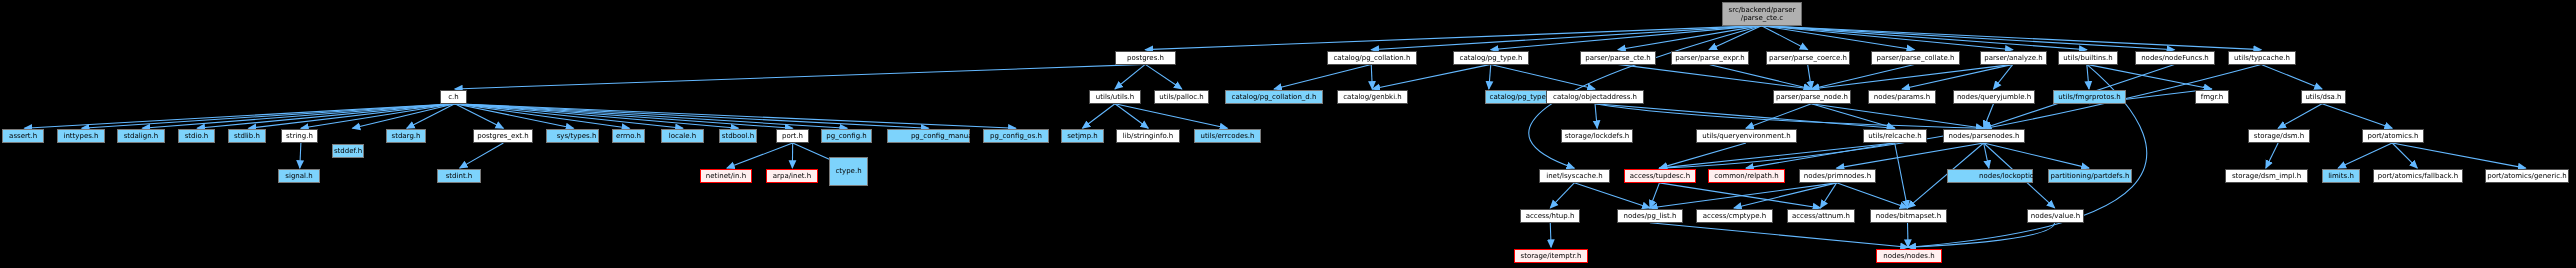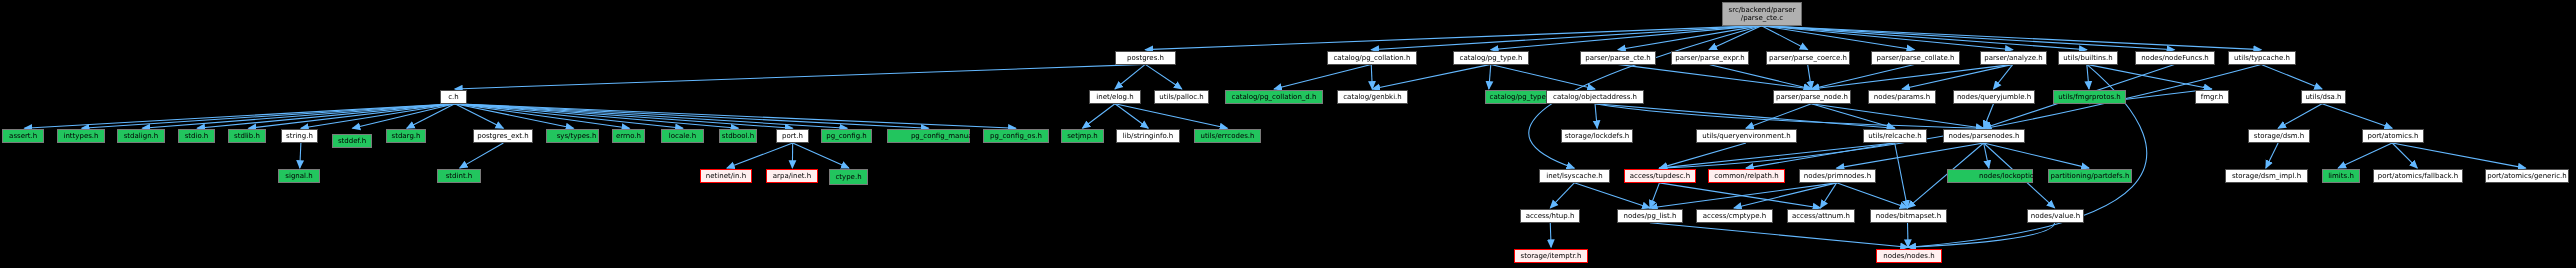--- a/index.html
+++ b/index.html
@@ -4,21 +4,21 @@
 <style>
   html,body{margin:0;padding:0;background:#000;}
   #canvas{position:relative;width:2576px;height:268px;background:#000;overflow:hidden;
           font-family:"DejaVu Sans",sans-serif;}
   #edges{position:absolute;left:0;top:0;width:2576px;height:268px;}
   .node{position:absolute;display:flex;align-items:center;justify-content:center;
         box-sizing:border-box;background:#fff;border:0.5px solid #4e4e4e;color:#000;
         font-size:7px;line-height:1.15;white-space:pre-line;text-align:center;
         cursor:pointer;z-index:2;}
   .k-w{background:#ffffff;border:0.5px solid #4e4e4e;}
-  .k-g{background:#22c55e;border:0.5px solid #7a7a7a;}
+  .k-g{background:#7dd3fc;border:0.5px solid #7a7a7a;}
   .k-r{background:#fff0f0;border:1.1px solid #ff0000;}
   .k-root{background:#b0b0b0;border:0.5px solid #6e6e6e;}
 </style>
 </head>
 <body>
 
 <div id="canvas">
   <svg id="edges" xmlns="http://www.w3.org/2000/svg" viewBox="0 0 4715 491">
     <defs>
       <marker id="arrow" viewBox="0 0 10 10" refX="8" refY="5" markerWidth="9" markerHeight="9" orient="auto-start-reverse">
@@ -129,39 +129,39 @@
       <div class="node k-w" style="left: 1453px; top: 51px; width: 76px; height: 13.7px;">catalog/pg_type.h</div>
       <div class="node k-w" style="left: 1580px; top: 51px; width: 76px; height: 13.7px;">parser/parse_cte.h</div>
       <div class="node k-w" style="left: 1671px; top: 51px; width: 78px; height: 13.7px;">parser/parse_expr.h</div>
       <div class="node k-w" style="left: 1766px; top: 51px; width: 84px; height: 13.7px;">parser/parse_coerce.h</div>
       <div class="node k-w" style="left: 1871px; top: 51px; width: 89px; height: 13.7px;">parser/parse_collate.h</div>
       <div class="node k-w" style="left: 1980px; top: 51px; width: 67px; height: 13.7px;">parser/analyze.h</div>
       <div class="node k-w" style="left: 2058px; top: 51px; width: 60px; height: 13.7px;">utils/builtins.h</div>
       <div class="node k-w" style="left: 2135px; top: 51px; width: 80px; height: 13.7px;">nodes/nodeFuncs.h</div>
       <div class="node k-w" style="left: 2228px; top: 51px; width: 68px; height: 13.7px;">utils/typcache.h</div>
       <div class="node k-w" style="left: 440px; top: 90px; width: 27px; height: 13.7px;">c.h</div>
-      <div class="node k-w" style="left: 1089px; top: 90px; width: 52px; height: 13.7px;">inet/elog.h</div>
+      <div class="node k-w" style="left: 1089px; top: 90px; width: 52px; height: 13.7px;">utils/utils.h</div>
       <div class="node k-w" style="left: 1154px; top: 90px; width: 55px; height: 13.7px;">utils/palloc.h</div>
       <div class="node k-g" style="left: 1225px; top: 90px; width: 98px; height: 13.7px;">catalog/pg_collation_d.h</div>
       <div class="node k-w" style="left: 1337px; top: 90px; width: 71px; height: 13.7px;">catalog/genbki.h</div>
       <div class="node k-g" style="left: 1449px; top: 90px; width: 80px; height: 13.7px; margin-left: 36px;">catalog/pg_type_d.h</div>
       <div class="node k-w" style="left: 1546px; top: 90px; width: 98px; height: 13.7px;">catalog/objectaddress.h</div>
       <div class="node k-w" style="left: 1773px; top: 90px; width: 78px; height: 13.7px;">parser/parse_node.h</div>
       <div class="node k-w" style="left: 1868px; top: 90px; width: 68px; height: 13.7px;">nodes/params.h</div>
       <div class="node k-w" style="left: 1953px; top: 90px; width: 82px; height: 13.7px;">nodes/queryjumble.h</div>
       <div class="node k-g" style="left: 2053px; top: 90px; width: 73px; height: 13.7px;">utils/fmgrprotos.h</div>
       <div class="node k-w" style="left: 2195px; top: 90px; width: 34px; height: 13.7px;">fmgr.h</div>
       <div class="node k-w" style="left: 2301px; top: 90px; width: 45px; height: 13.7px;">utils/dsa.h</div>
       <div class="node k-g" style="left: 2.2px; top: 129px; width: 42px; height: 13.7px;">assert.h</div>
       <div class="node k-g" style="left: 57px; top: 129px; width: 48px; height: 13.7px;">inttypes.h</div>
       <div class="node k-g" style="left: 117px; top: 129px; width: 48px; height: 13.7px;">stdalign.h</div>
       <div class="node k-g" style="left: 178px; top: 129px; width: 37px; height: 13.7px;">stdio.h</div>
       <div class="node k-g" style="left: 228px; top: 129px; width: 38px; height: 13.7px;">stdlib.h</div>
       <div class="node k-w" style="left: 281px; top: 129px; width: 37px; height: 13.7px;">string.h</div>
-      <div class="node k-g" style="left: 332px; top: 134px; width: 40px; height: 13.7px;">stddef.h</div>
+      <div class="node k-g" style="left: 332px; top: 144px; width: 32px; height: 13.7px;">stddef.h</div>
       <div class="node k-g" style="left: 386px; top: 129px; width: 40px; height: 13.7px;">stdarg.h</div>
       <div class="node k-w" style="left: 473px; top: 129px; width: 60px; height: 13.7px;">postgres_ext.h</div>
       <div class="node k-g" style="left: 546px; top: 129px; width: 53px; height: 13.7px; padding-left: 8px;">sys/types.h</div>
       <div class="node k-g" style="left: 612px; top: 129px; width: 33px; height: 13.7px;">errno.h</div>
       <div class="node k-g" style="left: 661px; top: 129px; width: 43px; height: 13.7px;">locale.h</div>
       <div class="node k-g" style="left: 719px; top: 129px; width: 38px; height: 13.7px;">stdbool.h</div>
       <div class="node k-w" style="left: 776px; top: 129px; width: 33px; height: 13.7px;">port.h</div>
       <div class="node k-g" style="left: 821px; top: 129px; width: 51px; height: 13.7px;">pg_config.h</div>
       <div class="node k-g" style="left: 887px; top: 129px; width: 83px; height: 13.7px; padding-left: 35px;">pg_config_manual.h</div>
       <div class="node k-g" style="left: 983px; top: 129px; width: 66px; height: 13.7px;">pg_config_os.h</div>
@@ -171,21 +171,21 @@
       <div class="node k-w" style="left: 1561px; top: 129px; width: 72px; height: 13.7px;">storage/lockdefs.h</div>
       <div class="node k-w" style="left: 1696px; top: 129px; width: 101px; height: 13.7px;">utils/queryenvironment.h</div>
       <div class="node k-w" style="left: 1863px; top: 129px; width: 64px; height: 13.7px;">utils/relcache.h</div>
       <div class="node k-w" style="left: 1943px; top: 129px; width: 82px; height: 13.7px;">nodes/parsenodes.h</div>
       <div class="node k-w" style="left: 2248px; top: 129px; width: 62px; height: 13.7px;">storage/dsm.h</div>
       <div class="node k-w" style="left: 2362px; top: 129px; width: 62px; height: 13.7px;">port/atomics.h</div>
       <div class="node k-g" style="left: 278px; top: 169px; width: 42px; height: 13.7px;">signal.h</div>
       <div class="node k-g" style="left: 437px; top: 169px; width: 44px; height: 13.7px;">stdint.h</div>
       <div class="node k-r" style="left: 700px; top: 169px; width: 52px; height: 13.7px;">netinet/in.h</div>
       <div class="node k-r" style="left: 766px; top: 169px; width: 52px; height: 13.7px;">arpa/inet.h</div>
-      <div class="node k-g" style="left: 829px; top: 169px; width: 39px; height: 16px;">ctype.h</div>
+      <div class="node k-g" style="left: 829px; top: 157px; width: 39px; height: 29px;">ctype.h</div>
       <div class="node k-w" style="left: 1539px; top: 169px; width: 71px; height: 13.7px;">inet/lsyscache.h</div>
       <div class="node k-r" style="left: 1624px; top: 169px; width: 72px; height: 13.7px;">access/tupdesc.h</div>
       <div class="node k-r" style="left: 1708px; top: 169px; width: 77px; height: 13.7px;">common/relpath.h</div>
       <div class="node k-w" style="left: 1799px; top: 169px; width: 77px; height: 13.7px;">nodes/primnodes.h</div>
       <div class="node k-g" style="left: 1947px; top: 169px; width: 86px; height: 13.7px; padding-left: 48px;">nodes/lockoptions.h</div>
       <div class="node k-g" style="left: 2048px; top: 169px; width: 84px; height: 13.7px;">partitioning/partdefs.h</div>
       <div class="node k-w" style="left: 2225px; top: 169px; width: 83px; height: 13.7px;">storage/dsm_impl.h</div>
       <div class="node k-g" style="left: 2322px; top: 169px; width: 38px; height: 13.7px;">limits.h</div>
       <div class="node k-w" style="left: 2373px; top: 169px; width: 90px; height: 13.7px;">port/atomics/fallback.h</div>
       <div class="node k-w" style="left: 2485px; top: 169px; width: 84px; height: 13.7px;">port/atomics/generic.h</div>

